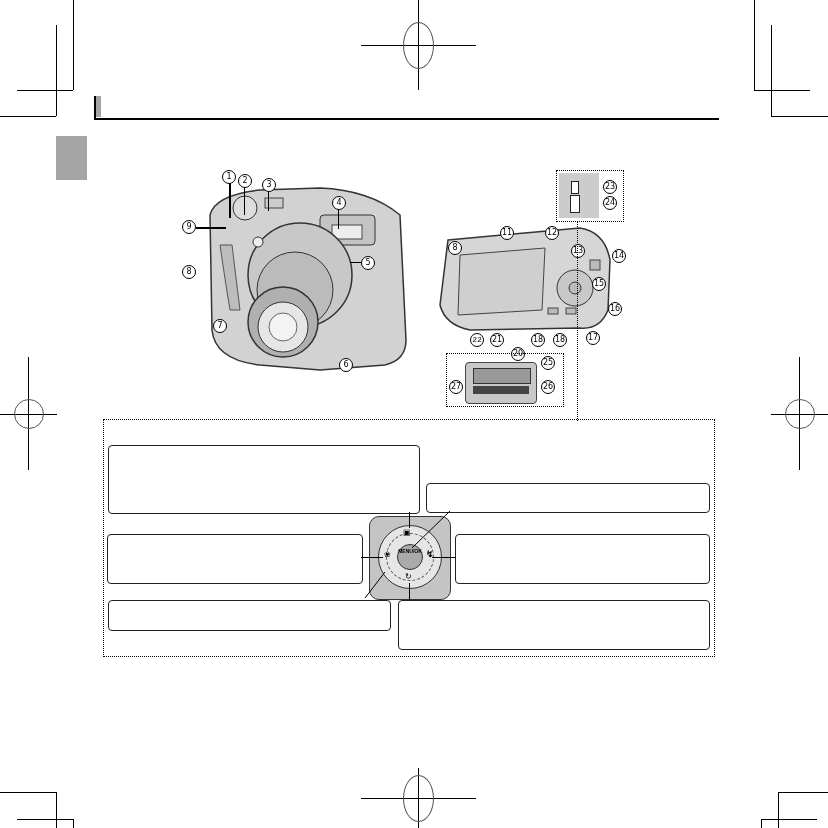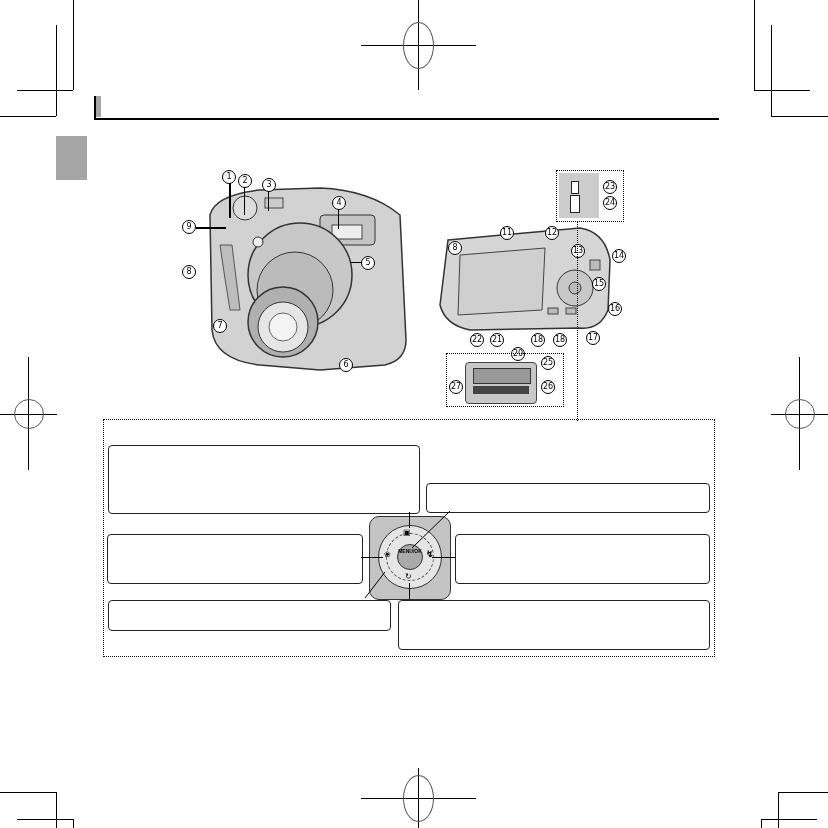--- a/index.html
+++ b/index.html
@@ -121,21 +121,21 @@
   <span class="callout" style="left:545px;top:226px;">12</span>
   <span class="callout" style="left:571px;top:229px;margin-top:15px;">13</span>
   <span class="callout" style="left:612px;top:249px;">14</span>
   <span class="callout" style="left:592px;top:277px;">15</span>
   <span class="callout" style="left:608px;top:302px;">16</span>
   <span class="callout" style="left:586px;top:331px;">17</span>
   <span class="callout" style="left:553px;top:333px;">18</span>
   <span class="callout" style="left:531px;top:333px;">18</span>
   <span class="callout" style="left:511px;top:333px;margin-top:14px;">20</span>
   <span class="callout" style="left:490px;top:333px;">21</span>
-  <span class="callout" style="left:470px;top:333px;">22</span>
+  <span class="callout" style="left:470px;top:333px;font-family:Liberation Mono, monospace;">22</span>
 </div>
 
 <div class="dotbox" style="left:556px;top:170px;width:66px;height:50px;">
   <div class="abs" style="left:2px;top:2px;width:40px;height:45px;background:#ccc;"></div>
   <div class="abs" style="left:14px;top:10px;width:6px;height:11px;border:1.5px solid #222;background:#fff;"></div>
   <div class="abs" style="left:13px;top:24px;width:8px;height:16px;border:1.5px solid #222;background:#fff;"></div>
   <span class="callout" style="left:46px;top:9px;">23</span>
   <span class="callout" style="left:46px;top:25px;">24</span>
 </div>
 <div class="abs" style="left:577px;top:221px;height:200px;border-left:1px dotted #000;"></div>

